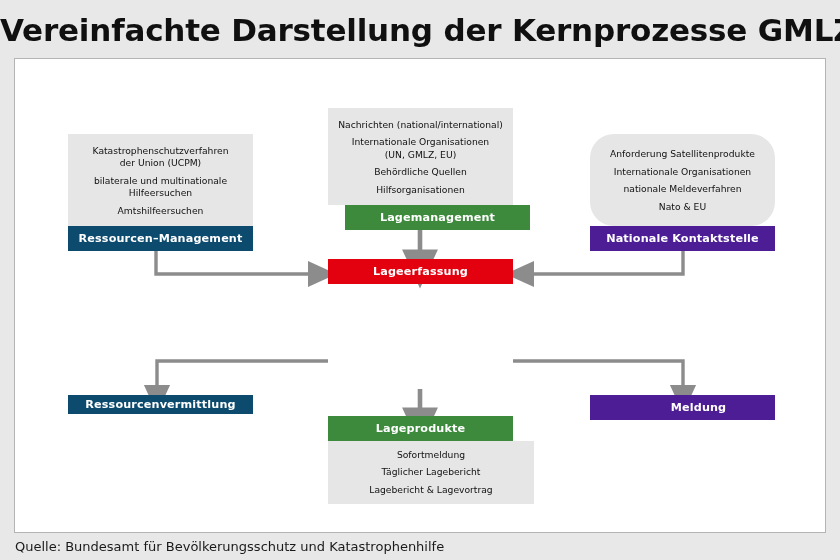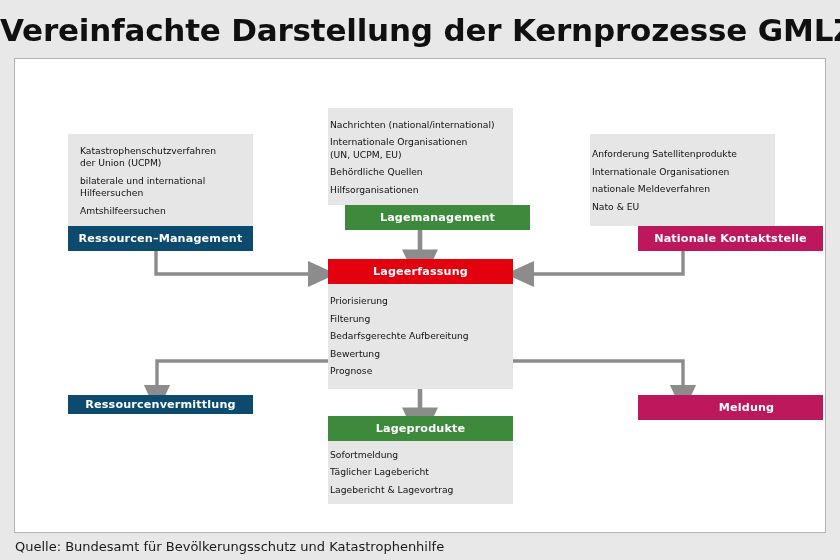--- a/index.html
+++ b/index.html
@@ -56,21 +56,21 @@
   
   .node {
     position: absolute;
     box-sizing: border-box;
   }
   .node .body {
     background: #e6e6e6;
     box-sizing: border-box;
     display: flex;
     flex-direction: column;
-    align-items: flex-start;
+    align-items: center;
     justify-content: center;
   }
   .node .body .line {
     font-size: 9.2px;
     color: #111111;
     text-align: center;
     line-height: 12.5px;
     white-space: nowrap;
   }
   .node .body .line + .line {
@@ -85,21 +85,21 @@
     align-items: center;
     justify-content: center;
     color: #ffffff;
     font-size: 11.2px;
     font-weight: bold;
     letter-spacing: 0.15px;
     white-space: nowrap;
   }
   .bar.blue   { background: #0c4a6e; }
   .bar.green  { background: #3d8a3d; }
-  .bar.orange { background: #be185d; margin-left: 48px; }
+  .bar.orange { background: #4c1d95; }
   .bar.red    { background: #e3000f; }
 
   
   #wires {
     position: absolute;
     left: 0;
     top: 0;
     width: 840px;
     height: 560px;
     pointer-events: none;
@@ -137,62 +137,55 @@
 
     <path d="M 513 361 L 683 361 L 683 388" fill="none" stroke="#8c8c8c" stroke-width="3.4" marker-end="url(#ah-d)"></path>
 
     <path d="M 420 389 L 420 412" fill="none" stroke="#8c8c8c" stroke-width="4.6" marker-end="url(#ah-d)"></path>
   </svg>
 
   <div class="node" style="left:68px; top:134px; width:185px; height:117px;">
     <div class="body" style="width:185px; height:92px; padding:6px 12px 4px;">
       <div class="line">Katastrophenschutzverfahren</div>
       <div class="line tight">der Union (UCPM)</div>
-      <div class="line">bilaterale und international</div>
+      <div class="line">bilaterale und multinationale</div>
       <div class="line tight">Hilfeersuchen</div>
       <div class="line">Amtshilfeersuchen</div>
     </div>
     <div class="bar blue" style="width:185px; height:25px;">Ressourcen–Management</div>
   </div>
 
   <div class="node" style="left:328px; top:108px; width:185px; height:122px;">
     <div class="body" style="width:185px; height:97px; padding:6px 2px 4px;">
       <div class="line">Nachrichten (national/international)</div>
       <div class="line">Internationale Organisationen</div>
-      <div class="line tight">(UN, UCPM, EU)</div>
+      <div class="line tight">(UN, GMLZ, EU)</div>
       <div class="line">Behördliche Quellen</div>
       <div class="line">Hilfsorganisationen</div>
     </div>
     <div class="bar green" style="width:185px; height:25px;margin-left:17px;">Lagemanagement</div>
   </div>
 
   <div class="node" style="left:590px; top:134px; width:185px; height:117px;">
-    <div class="body" style="width:185px; height:92px; padding:5px 2px 4px;">
+    <div class="body" style="width:185px; height:92px; padding:5px 2px 4px;border-radius:24px;">
       <div class="line">Anforderung Satellitenprodukte</div>
       <div class="line">Internationale Organisationen</div>
       <div class="line">nationale Meldeverfahren</div>
       <div class="line">Nato &amp; EU</div>
     </div>
     <div class="bar orange" style="width:185px; height:25px;">Nationale Kontaktstelle</div>
   </div>
 
   <div class="node" style="left:328px; top:259px; width:185px; height:130px;">
     <div class="bar red" style="width:185px; height:25px;">Lageerfassung</div>
-    <div class="body" style="width:185px; height:105px; padding:5px 2px;">
-      <div class="line">Priorisierung</div>
-      <div class="line">Filterung</div>
-      <div class="line">Bedarfsgerechte Aufbereitung</div>
-      <div class="line">Bewertung</div>
-      <div class="line">Prognose</div>
-    </div>
   </div>
 
   <div class="node" style="left:328px; top:416px; width:185px; height:88px;">
     <div class="bar green" style="width:185px; height:25px;">Lageprodukte</div>
-    <div class="body" style="width:185px; height:63px; padding:4px 2px;">
+    <div class="body" style="width:206px; height:63px; padding:4px 2px;">
       <div class="line">Sofortmeldung</div>
       <div class="line">Täglicher Lagebericht</div>
       <div class="line">Lagebericht &amp; Lagevortrag</div>
     </div>
   </div>
 
   <div class="node" style="left:68px; top:395px; width:185px; height:25px;">
     <div class="bar blue" style="width:185px; height:19px;">Ressourcenvermittlung</div>
   </div>
 

